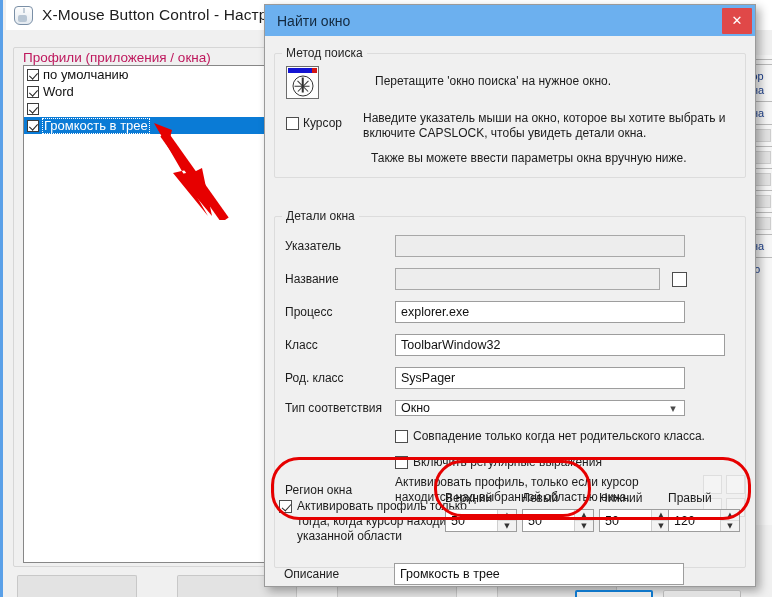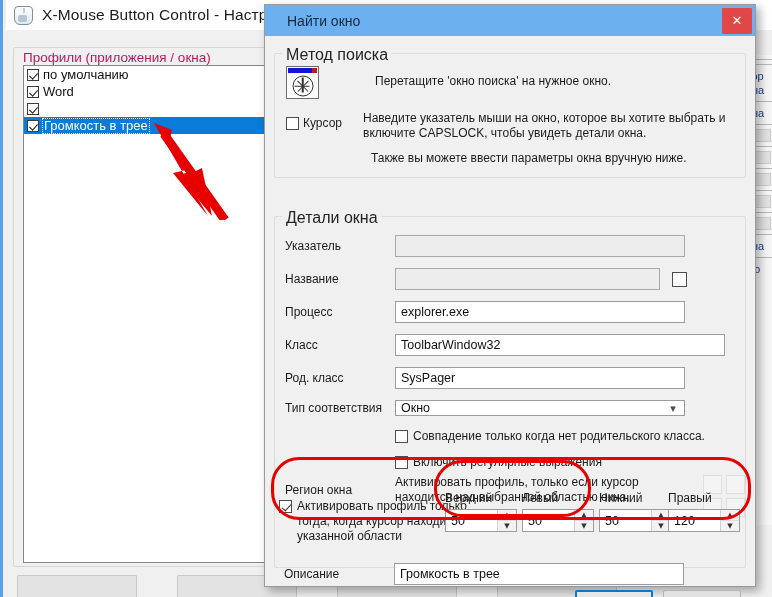--- a/index.html
+++ b/index.html
@@ -90,33 +90,33 @@
   #dialog{
     position:absolute;left:264px;top:4px;width:492px;height:583px;
     background:#f0f0f0;border:1px solid #9a9a9a;box-sizing:border-box;
     box-shadow:4px 4px 9px rgba(0,0,0,.32);
   }
   #dlg-titlebar{
     height:31px;background:#6cb0ef;display:flex;align-items:center;
     justify-content:space-between;
   }
   #dlg-title{
-    font-size:14px;color:#13293f;padding-left:22px;white-space:nowrap;
+    font-size:14px;color:#13293f;padding-left:12px;white-space:nowrap;
   }
   #dlg-close{
     width:30px;height:26px;margin-right:3px;background:#e04848;
     display:flex;align-items:center;justify-content:center;
     color:#fff;font-size:13px;border-radius:1px;font-family:"DejaVu Sans",sans-serif;
   }
   #dlg-body{position:relative;padding:0;height:551px;}
 
   .group{position:absolute;border:1px solid #dcdcdc;border-radius:2px;background:transparent;}
   .group-legend{
     position:absolute;top:-8px;left:7px;background:#f0f0f0;padding:0 4px;
-    font-size:16px;color:#242424;white-space:nowrap;
+    font-size:12px;color:#242424;white-space:nowrap;
   }
   
   #method-group{left:9px;top:17px;width:470px;height:123px;}
   #drag-icon{
     position:absolute;left:11px;top:12px;width:33px;height:33px;
     background:#fdfdfd;border:1px solid #6c6c6c;box-sizing:border-box;
   }
   #drag-icon .bar{
     position:absolute;left:1px;top:1px;right:1px;height:5px;background:#1313d2;
   }

